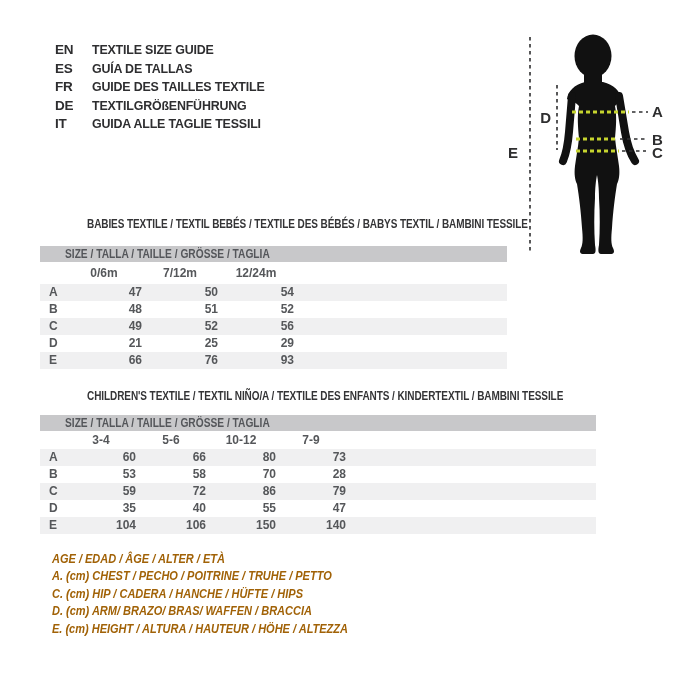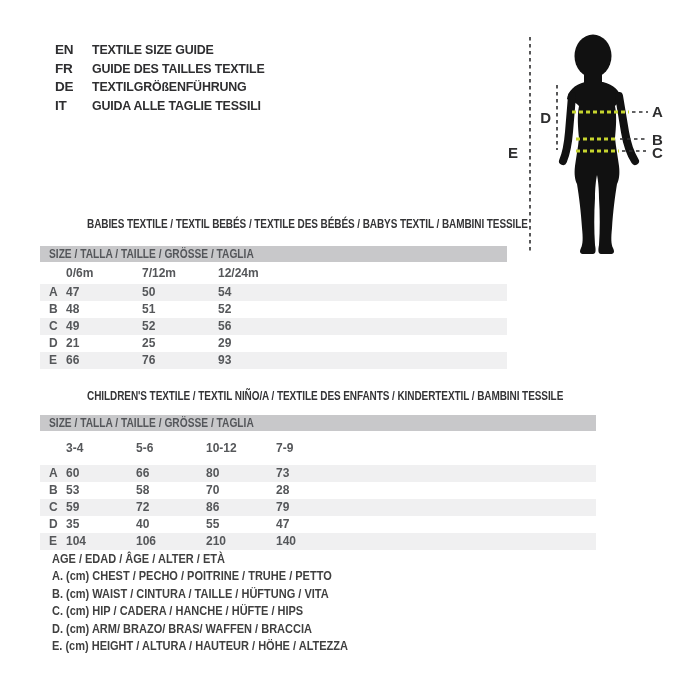--- a/index.html
+++ b/index.html
@@ -31,40 +31,43 @@
 
   
   .tbl-title { position: absolute; left: 51px; font-size: 12.5px; letter-spacing: -0.1px; color: #343436; white-space: nowrap; padding-left: 36px; }
   .title-babies { top: 217px; }
   .title-children { top: 389px; text-decoration: underline; }
 
   
   table.size-table { position: absolute; left: 40px; border-collapse: collapse; table-layout: fixed; font-size: 12px; color: #55575a; }
   table.babies { top: 246px; width: 467px; }
   table.children { top: 415px; width: 556px; }
-  tr.ghead td { background: #c8c8ca; height: 16px; line-height: 16px; padding-left: 9px; color: #54565a; overflow: visible; white-space: nowrap; margin-top: 36px; }
-  tr.sizes td { text-align: left; }
+  tr.ghead td { background: #c8c8ca; height: 16px; line-height: 16px; padding-left: 25px; color: #54565a; overflow: visible; white-space: nowrap; margin-top: 36px; }
+  tr.sizes td { text-align: center; }
   table.babies tr.sizes td { height: 22px; line-height: 22px; }
-  table.children tr.sizes td { height: 34px; line-height: 18px; }
-  tr.data td { height: 17px; line-height: 17px; text-align: left; }
+  table.children tr.sizes td { height: 18px; line-height: 18px; }
+  tr.data td { height: 17px; line-height: 17px; text-align: right; }
   tr.data td.rowlabel, tr.sizes td.rowlabel { text-align: left; padding-left: 9px; }
   tr.alt td { background: #f0f0f1; }
 
   
-  .legend { position: absolute; left: 52px; top: 551px; font-size: 12.5px; color: #404040; }
+  .legend { position: absolute; left: 52px; top: 551px; font-size: 12.5px; color: #a16207; font-style: italic; }
   .legend-line { height: 17.4px; line-height: 17.4px; white-space: nowrap; }
 </style>
 </head>
 <body>
 
 <div class="canvas">
 
   <div class="langs">
     <div class="lang-row">
       <span class="lang-code">EN</span><span class="sx92">TEXTILE SIZE GUIDE</span>
+    </div>
+    <div class="lang-row">
+      <span class="lang-code">ES</span><span class="sx92">GUÍA DE TALLAS</span>
     </div>
     <div class="lang-row">
       <span class="lang-code">FR</span><span class="sx92">GUIDE DES TAILLES TEXTILE</span>
     </div>
     <div class="lang-row">
       <span class="lang-code">DE</span><span class="sx92">TEXTILGRÖßENFÜHRUNG</span>
     </div>
     <div class="lang-row">
       <span class="lang-code">IT</span><span class="sx92">GUIDA ALLE TAGLIE TESSILI</span>
     </div>
@@ -241,29 +244,28 @@
         <td>35</td>
         <td>40</td>
         <td>55</td>
         <td>47</td>
         <td></td>
       </tr>
       <tr class="data alt">
         <td class="rowlabel">E</td>
         <td>104</td>
         <td>106</td>
-        <td>210</td>
+        <td>150</td>
         <td>140</td>
         <td></td>
       </tr>
     </tbody>
   </table>
 
   <div class="legend">
     <div class="legend-line"><span class="sx88">AGE / EDAD / ÂGE / ALTER / ETÀ</span></div>
     <div class="legend-line"><span class="sx88">A. (cm) CHEST / PECHO / POITRINE / TRUHE / PETTO</span></div>
-    <div class="legend-line"><span class="sx88">B. (cm) WAIST / CINTURA / TAILLE / HÜFTUNG / VITA</span></div>
     <div class="legend-line"><span class="sx88">C. (cm) HIP / CADERA / HANCHE / HÜFTE / HIPS</span></div>
     <div class="legend-line"><span class="sx88">D. (cm) ARM/ BRAZO/ BRAS/ WAFFEN / BRACCIA</span></div>
     <div class="legend-line"><span class="sx88">E. (cm) HEIGHT / ALTURA / HAUTEUR / HÖHE / ALTEZZA</span></div>
   </div>
 
 </div>
 
 </body></html>

